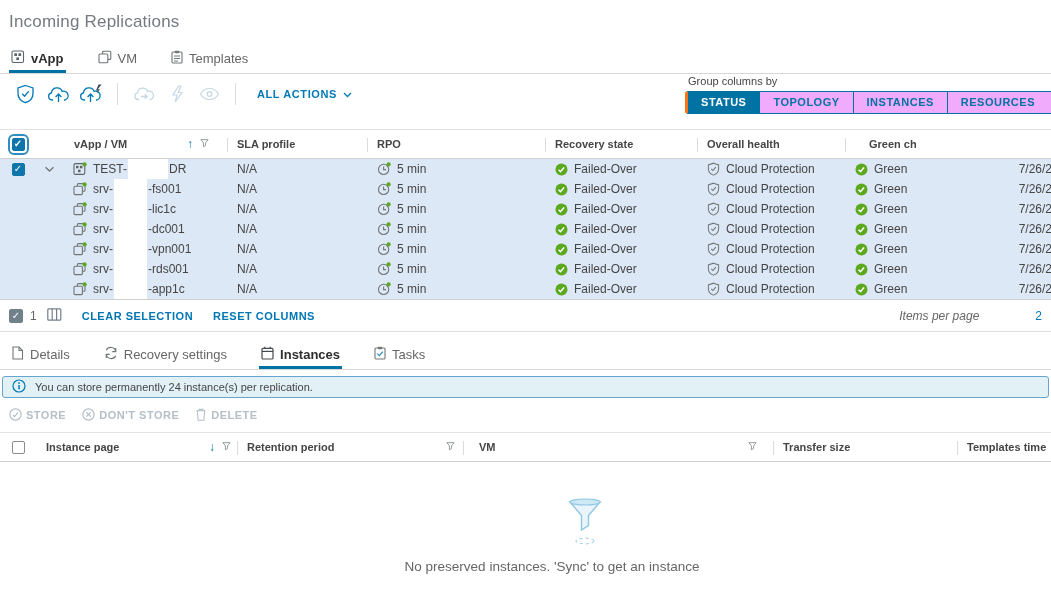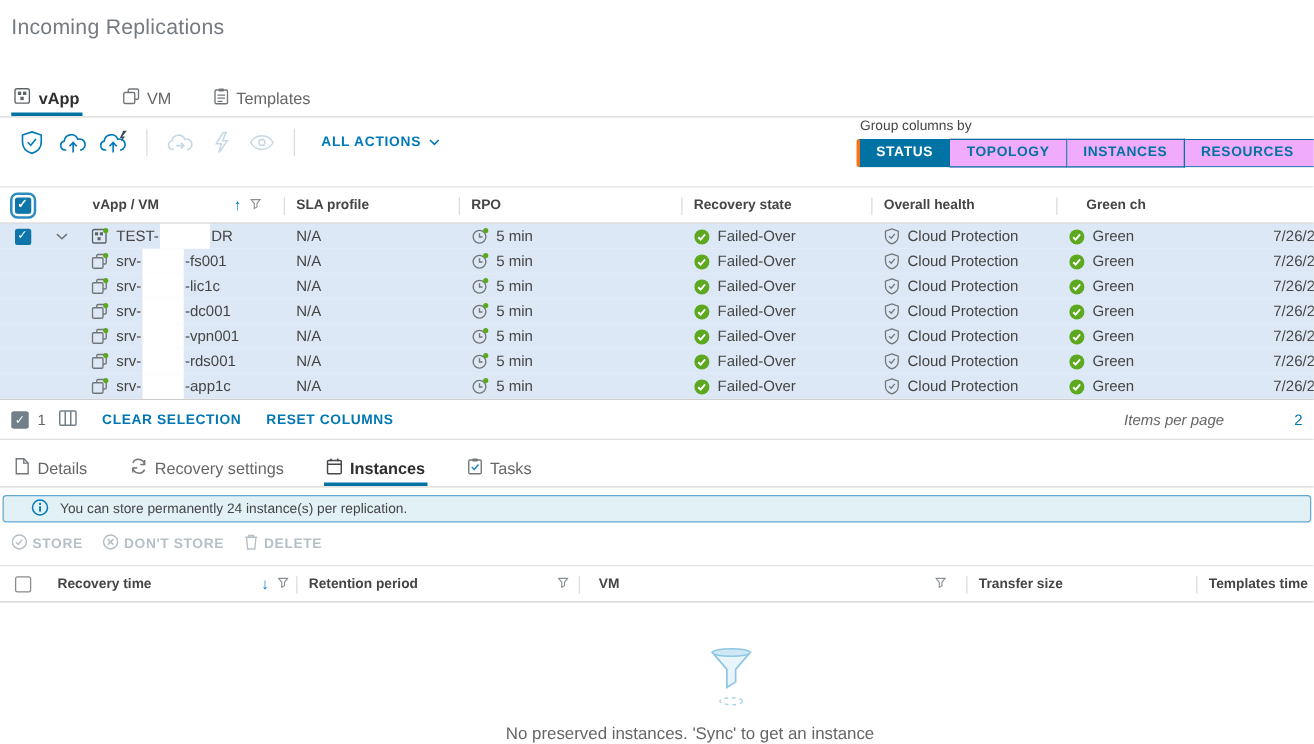--- a/index.html
+++ b/index.html
@@ -2,21 +2,21 @@
 <html><head>
 <meta charset="utf-8">
 <style>
   * { box-sizing: border-box; margin: 0; padding: 0; }
   html,body { width:1051px; height:595px; overflow:hidden; background:#fff;
     font-family:"Liberation Sans", sans-serif; color:#454545; position:relative; }
 
   .page-title { margin:12px 0 0 9px; font-size:17px; color:#747a80; font-weight:400; letter-spacing:.2px; }
 
   
-  .tabs { display:flex; align-items:flex-end; gap:30px; margin-top:38px; padding-left:9px;
+  .tabs { display:flex; align-items:flex-end; gap:30px; margin-top:18px; padding-left:9px;
           border-bottom:1px solid #d8d8d8; }
   .tab { display:flex; align-items:center; gap:6px; font-size:13px; color:#666;
          padding:0 2px 6px 2px; cursor:pointer; }
   .tab.active { color:#2e2e2e; font-weight:700; box-shadow: inset 0 -3px 0 #0072a3; }
 
   
   .toolbar { position:relative; height:40px; display:flex; align-items:center; padding-left:9px; }
   .tool-btn { width:33px; height:26px; display:flex; align-items:center; justify-content:center; cursor:pointer; }
   .tb-divider { width:1px; height:22px; background:#dcdcdc; margin:0 9px; }
   .all-actions { margin-left:12px; display:flex; align-items:center; gap:6px; color:#0079b8;
@@ -69,21 +69,21 @@
   .sel-count { color:#666; margin:0 10px 0 7px; font-size:12px; }
   .bar-link { color:#0077b3; font-weight:700; letter-spacing:.5px; margin-left:20px; cursor:pointer; }
   .items-per-page { margin-left:auto; color:#666; font-size:12px; font-weight:400;font-style:italic; }
   .ipp-value { margin-left:56px; color:#0077b3; font-size:12px; cursor:pointer; }
 
   
   .detail-tabs { margin-top:14px; }
 
   
   .info-banner { margin:6px 2px 0 2px; width:1047px; height:22px; border:1px solid #64a6cf; border-radius:3px;
-    background:#e1f1f6; display:flex; align-items:center; padding:0 22px; gap:9px; font-size:11px; color:#454545; }
+    background:#e1f1f6; display:flex; align-items:center; padding:0 9px; gap:9px; font-size:11px; color:#454545; }
 
   
   .instance-actions { display:flex; align-items:center; gap:16px; margin:9px 0 0 9px; height:16px; }
   .ia { display:flex; align-items:center; gap:4px; font-size:11px; font-weight:700; letter-spacing:.5px;
         color:#b5bfc6; cursor:default; }
 
   
   .lower-table { margin-top:9px; width:1051px; }
   .gridL { display:grid; grid-template-columns:36px 201px 226px 310px 184px 94px; align-items:center; }
 
@@ -706,21 +706,21 @@
     <span>DELETE</span>
   </span>
 </div>
 
 <div class="lower-table">
   <div class="gridL thead">
     <div class="th cell-cb">
         <span class="cb"></span>
       </div>
     <div class="th">
-      <span>Recovery time</span>
+      <span>Instance page</span>
       <span class="th-icons" style="padding-right:6px;">
         <span class="sort-arrow">↓</span>
         <span><svg width="9" height="10" viewBox="0 0 10 10">
               <path d="M1 1.3 H9 L6.2 4.8 V7.8 L3.8 9.2 V4.8 Z" fill="none" stroke="#8b9196" stroke-width="1"></path>
             </svg></span>
       </span>
     </div>
     <div class="th sep">
       <span>Retention period</span>
       <span class="th-icons" style="padding-right:8px;">

